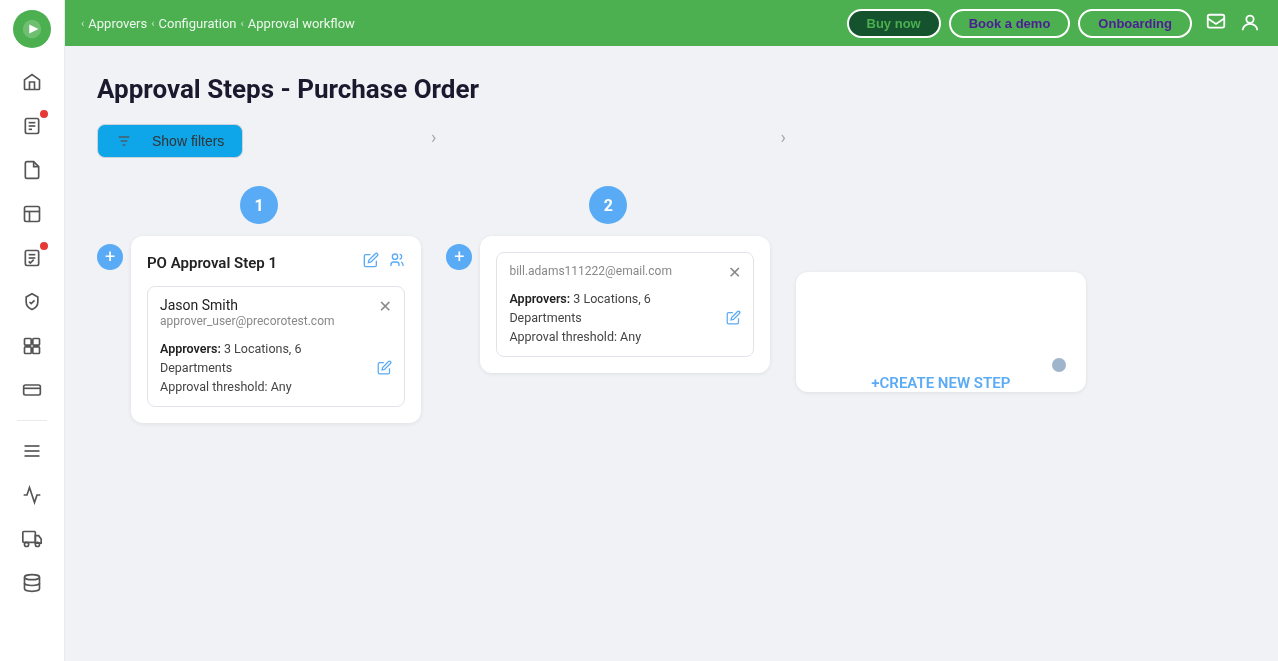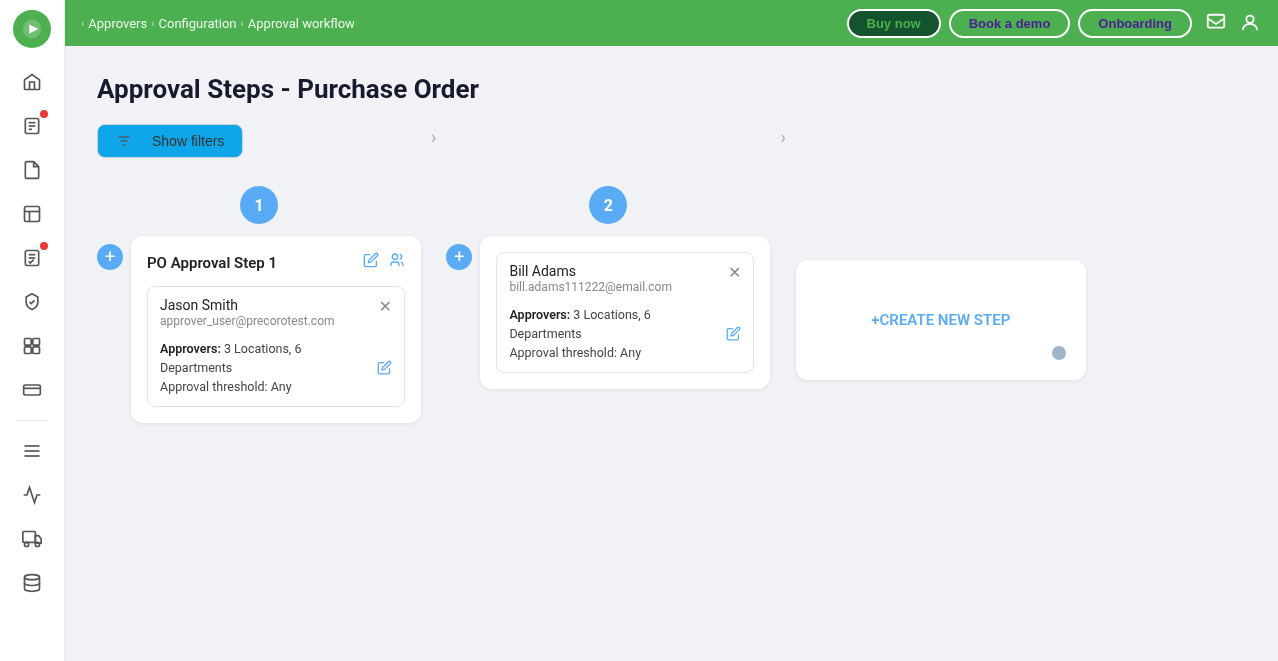--- a/index.html
+++ b/index.html
@@ -252,25 +252,25 @@
       align-items: center;
     }
 
     
     .create-step-card {
       background: #fff;
       border-radius: 12px;
       width: 290px;
       height: 120px;
       display: flex;
-      align-items: center;
+      align-items: flex-end;
       justify-content: center;
       box-shadow: 0 1px 4px rgba(0,0,0,0.08);
       cursor: pointer;
-      margin-top: 32px;
+      margin-top: 44px;
     }
     .create-step-label {
       color: #5aabf5;
       font-size: 15px;
       font-weight: 600;
     }
 
     
     .drag-dot {
       width: 14px;
@@ -475,21 +475,20 @@
 
       <div class="arrow-btn">›</div>
 
       <div class="step-wrapper">
         <div class="step-col">
           <div class="step-number">2</div>
           <div style="display:flex; align-items:flex-start; gap:0;">
             <div class="add-btn" style="margin-right:8px; margin-top:8px;">+</div>
             <div class="step-card">
               <div class="approver-row">
-                <div class="approver-name">Bill Adams</div>
                 <div class="approver-email">bill.adams111222@email.com</div>
                 <div class="remove-btn">✕</div>
                 <div class="approver-details">
                   <div class="approver-info">
                     <strong>Approvers:</strong> <span>3 Locations, 6 Departments</span><br>
                     <span>Approval threshold:</span> <span>Any</span>
                   </div>
                   <span class="edit-btn">
                     <svg width="15" height="15" viewBox="0 0 24 24" fill="none" stroke="#5aabf5" stroke-width="2">
                         <path d="M11 4H4a2 2 0 00-2 2v14a2 2 0 002 2h14a2 2 0 002-2v-7"></path>

